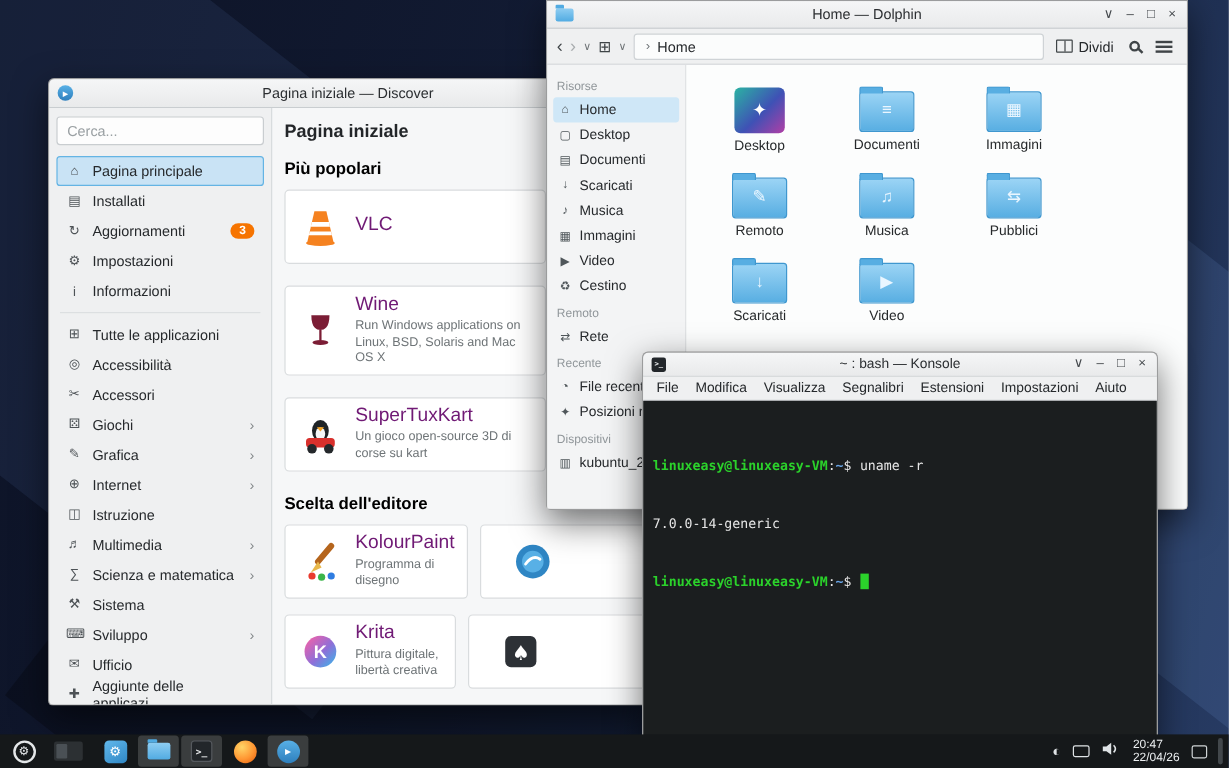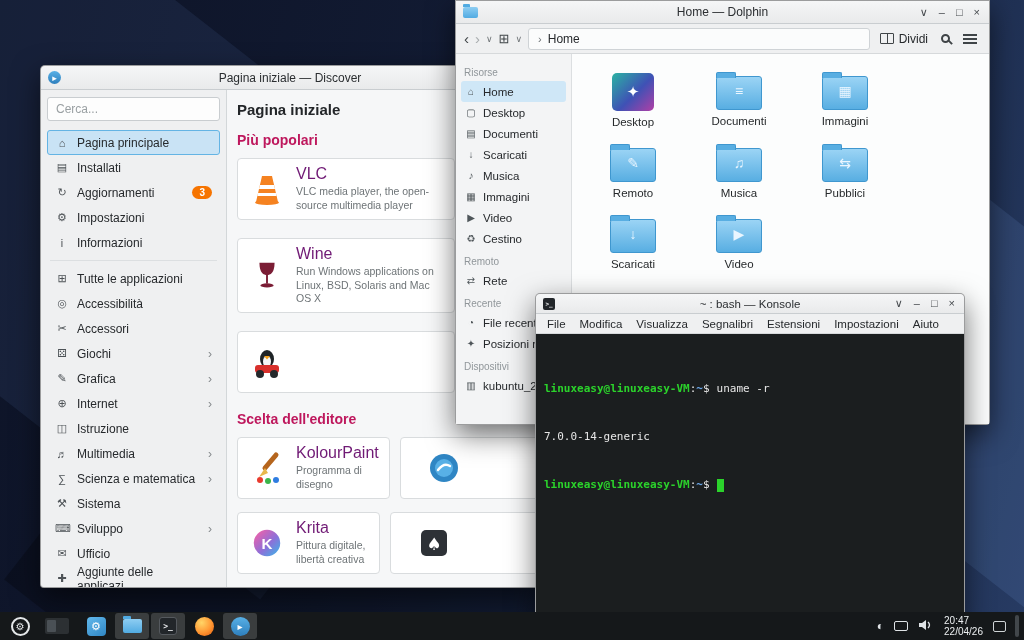--- a/index.html
+++ b/index.html
@@ -34,21 +34,21 @@
   .search::placeholder { color:#9aa0a3; }
   .d-item { height:25px; display:flex; align-items:center; gap:8px; padding:0 7px; border-radius:3px;
             font-size:12px; color:#26292c; border:1px solid transparent; }
   .d-item .ico { width:14px; text-align:center; color:#4d5256; font-size:11px; flex:0 0 auto; }
   .d-item.selected { background:#c9e3f5; border-color:#64b4e4; }
   .badge { margin-left:auto; background:#f67400; color:#fff; border-radius:9px; font-size:10px; font-weight:bold; padding:1px 7px; }
   .chev { margin-left:auto; color:#85898c; font-size:12px; }
   .d-sep { height:1px; background:#dcdfe1; margin:5px 3px; }
   .d-main { flex:1; background:#f6f7f8; padding:9px 0 0 10px; overflow:hidden; position:relative; }
   .page-h { font-size:15px; font-weight:bold; color:#232629; margin:2px 0 14px 0; }
-  .sec-h  { font-size:14px; font-weight:bold; color:#be185d; margin:2px 0 10px 0; }
+  .sec-h  { font-size:14px; font-weight:bold; color:#000000; margin:2px 0 10px 0; }
   .card { width:218px; min-height:62px; background:#fff; border:1px solid #d9dcde; border-radius:4px;
           display:flex; align-items:center; gap:10px; padding:6px 10px; margin-bottom:18px; }
   .card-row { display:flex; gap:10px; }
   .card-row .card { margin-bottom:13px; }
   .card.partial { padding-left:24px; }
   .appicon { width:38px; flex:0 0 auto; display:flex; align-items:center; justify-content:center; }
   .card-name { font-size:16px; font-weight:normal; color:#701a75; margin-bottom:2px; }
   .card-desc { font-size:10.5px; color:#6e7477; line-height:1.3; }
 
   
@@ -241,21 +241,20 @@
         <span class="appicon">
           <svg width="36" height="36" viewBox="0 0 36 36">
             <polygon points="13,5 23,5 29,31 7,31" fill="#f58220"></polygon>
             <polygon points="10.9,14 25.1,14 26,18 10,18" fill="#ffffff"></polygon>
             <polygon points="9.1,22 26.9,22 27.6,25 8.4,25" fill="#ffffff"></polygon>
             <ellipse cx="18" cy="31.5" rx="12" ry="2.5" fill="#f58220"></ellipse>
           </svg>
         </span>
         <span>
           <div class="card-name">VLC</div>
-          <div class="card-desc">VLC media player, the open-source multimedia player</div>
         </span>
       </div>
 
       <div class="card">
         <span class="appicon">
           <svg width="34" height="34" viewBox="0 0 36 36">
             <path d="M10 5 h16 c0 11 -4.5 13 -8 13 s-8 -2 -8 -13 z" fill="#7b1d35"></path>
             <rect x="17" y="18" width="2" height="9" fill="#7b1d35"></rect>
             <ellipse cx="18" cy="29" rx="7" ry="2.2" fill="#7b1d35"></ellipse>
           </svg>
@@ -269,20 +268,24 @@
       <div class="card">
         <span class="appicon">
           <svg width="36" height="36" viewBox="0 0 36 36">
             <ellipse cx="18" cy="15" rx="7" ry="9" fill="#1e2326"></ellipse>
             <ellipse cx="18" cy="17.5" rx="4" ry="5.5" fill="#f4f6f7"></ellipse>
             <polygon points="15,12 21,12 18,15.5" fill="#f2a01e"></polygon>
             <rect x="6" y="21" width="24" height="8" rx="3" fill="#d8302c"></rect>
             <circle cx="11" cy="30" r="4" fill="#24282b"></circle>
             <circle cx="25" cy="30" r="4" fill="#24282b"></circle>
           </svg>
+        </span>
+        <span>
+          <div class="card-name">SuperTuxKart</div>
+          <div class="card-desc">Un gioco open-source 3D di corse su kart</div>
         </span>
       </div>
 
       <div class="sec-h">Scelta dell'editore</div>
 
       <div class="card-row">
         <div class="card">
           <span class="appicon">
             <svg width="36" height="36" viewBox="0 0 36 36">
               <line x1="27" y1="5" x2="16" y2="18" stroke="#b5651d" stroke-width="5" stroke-linecap="round"></line>

